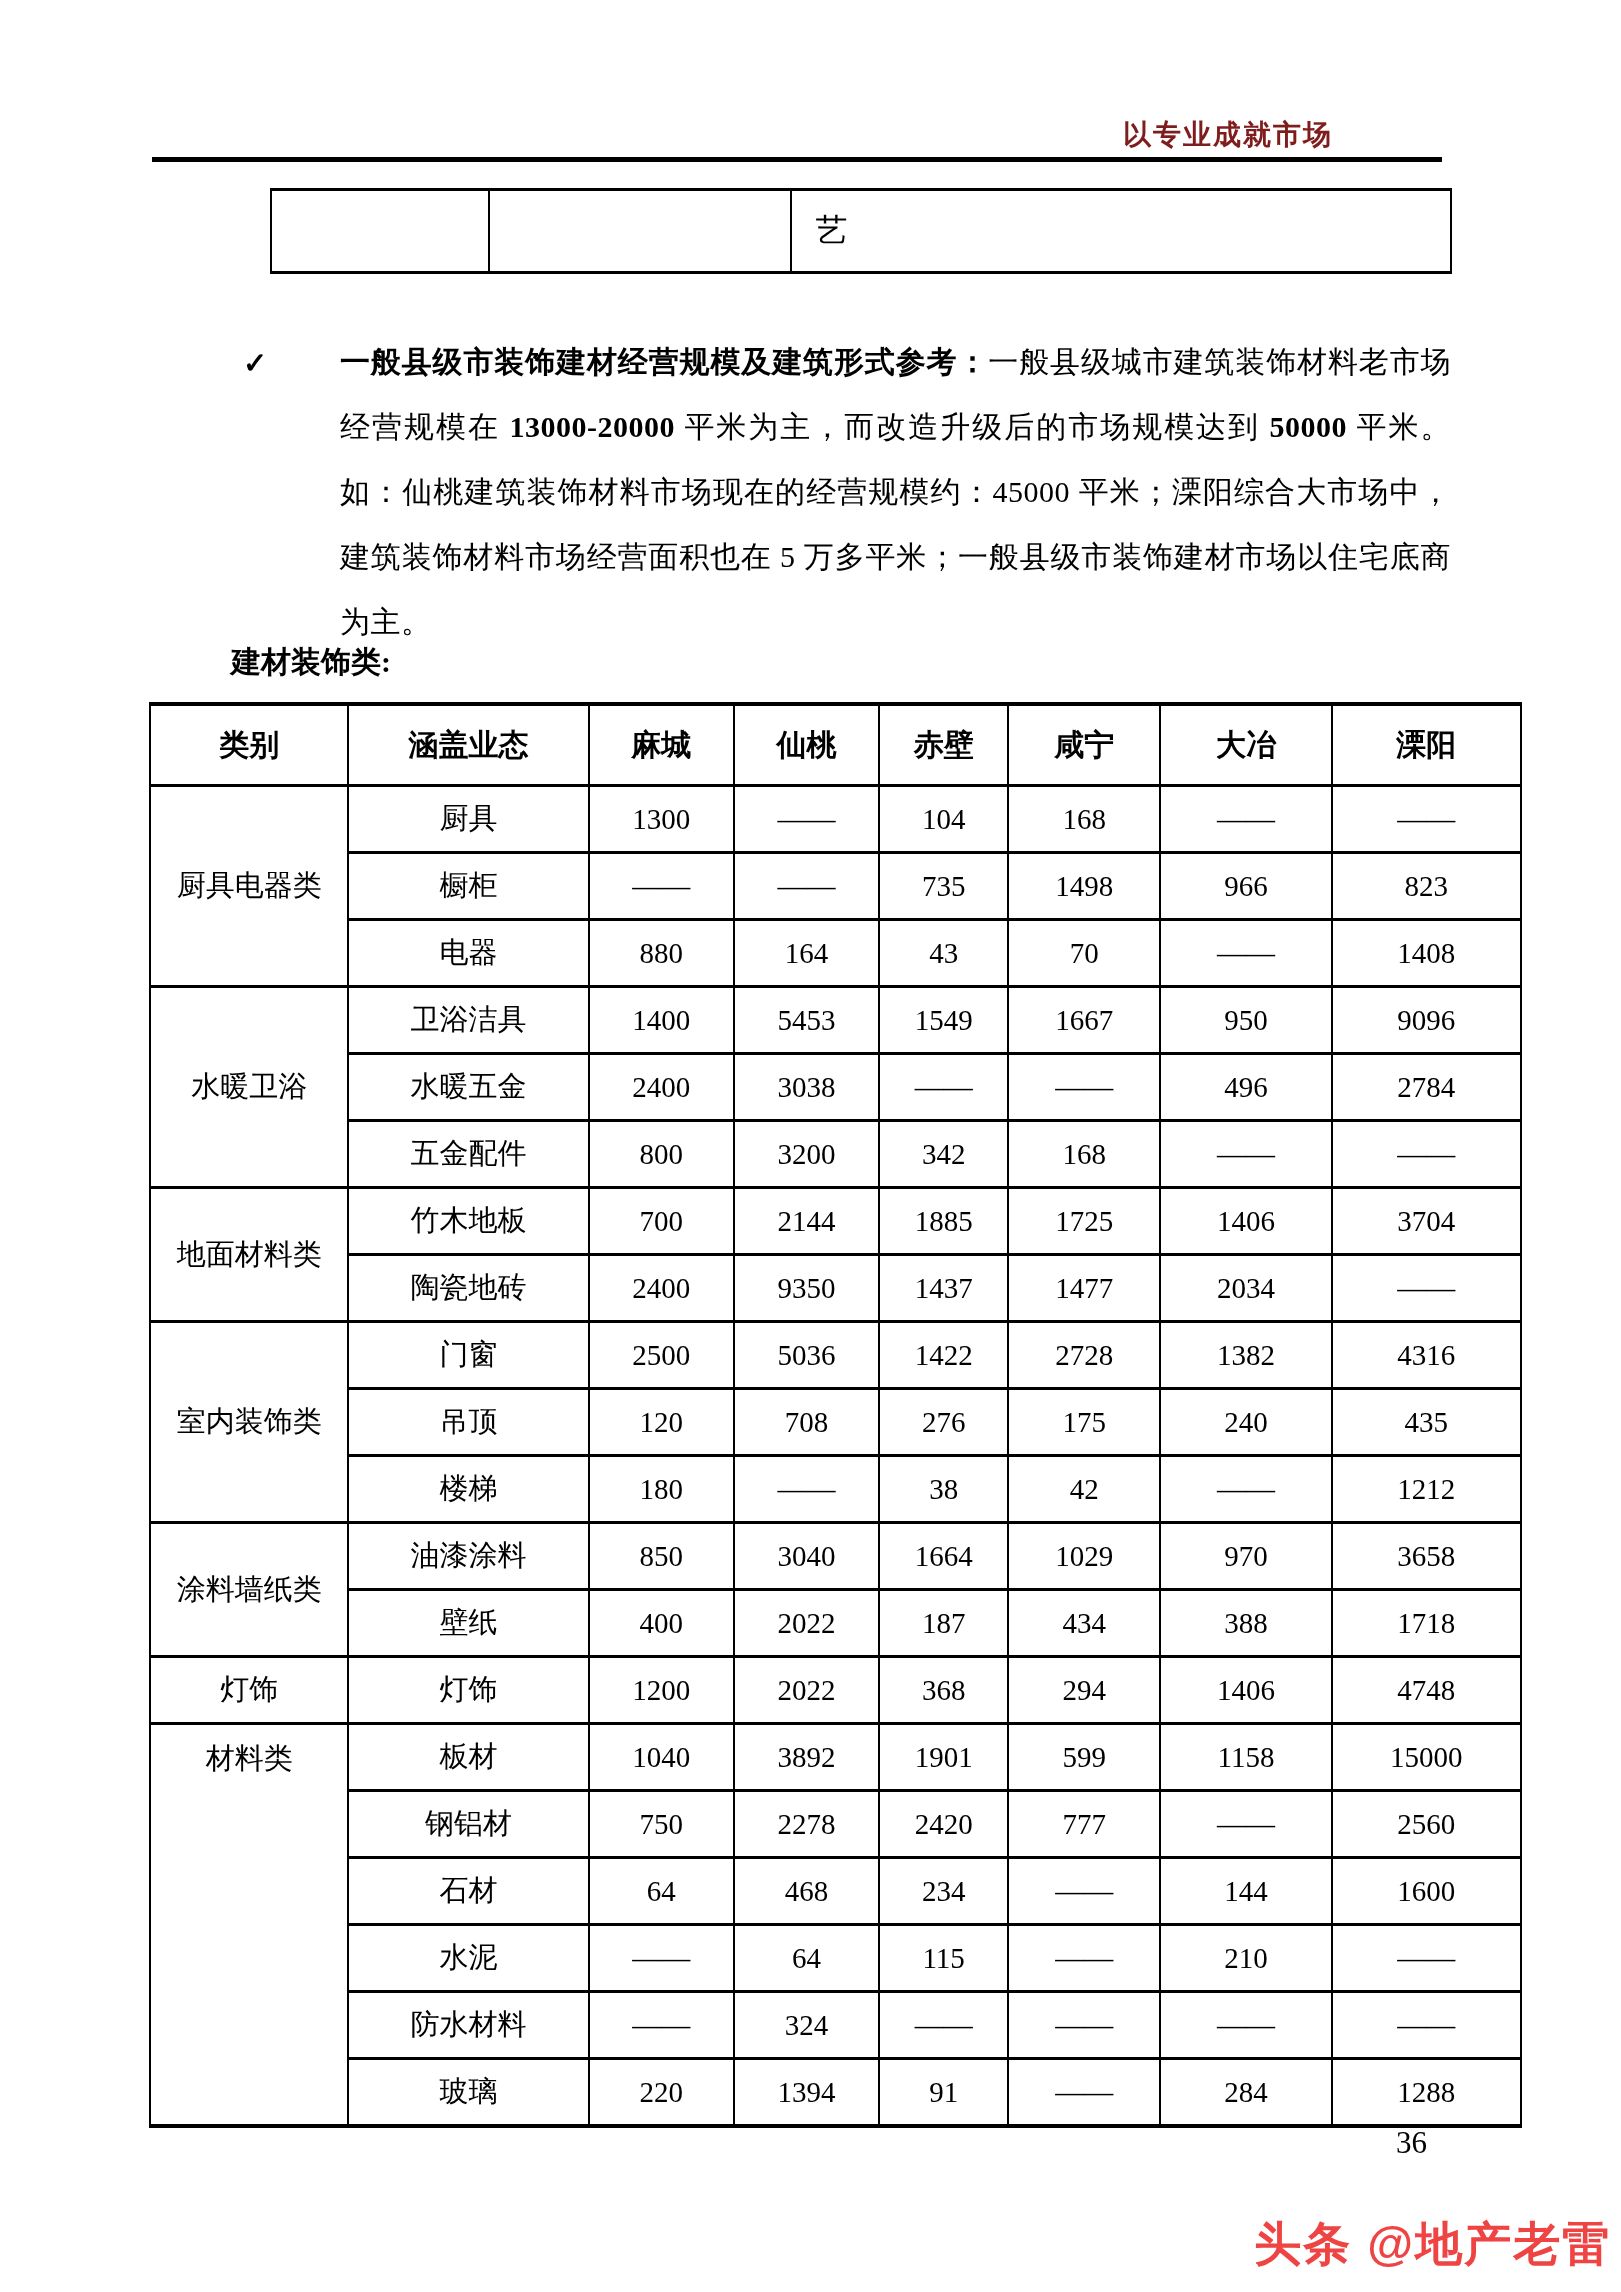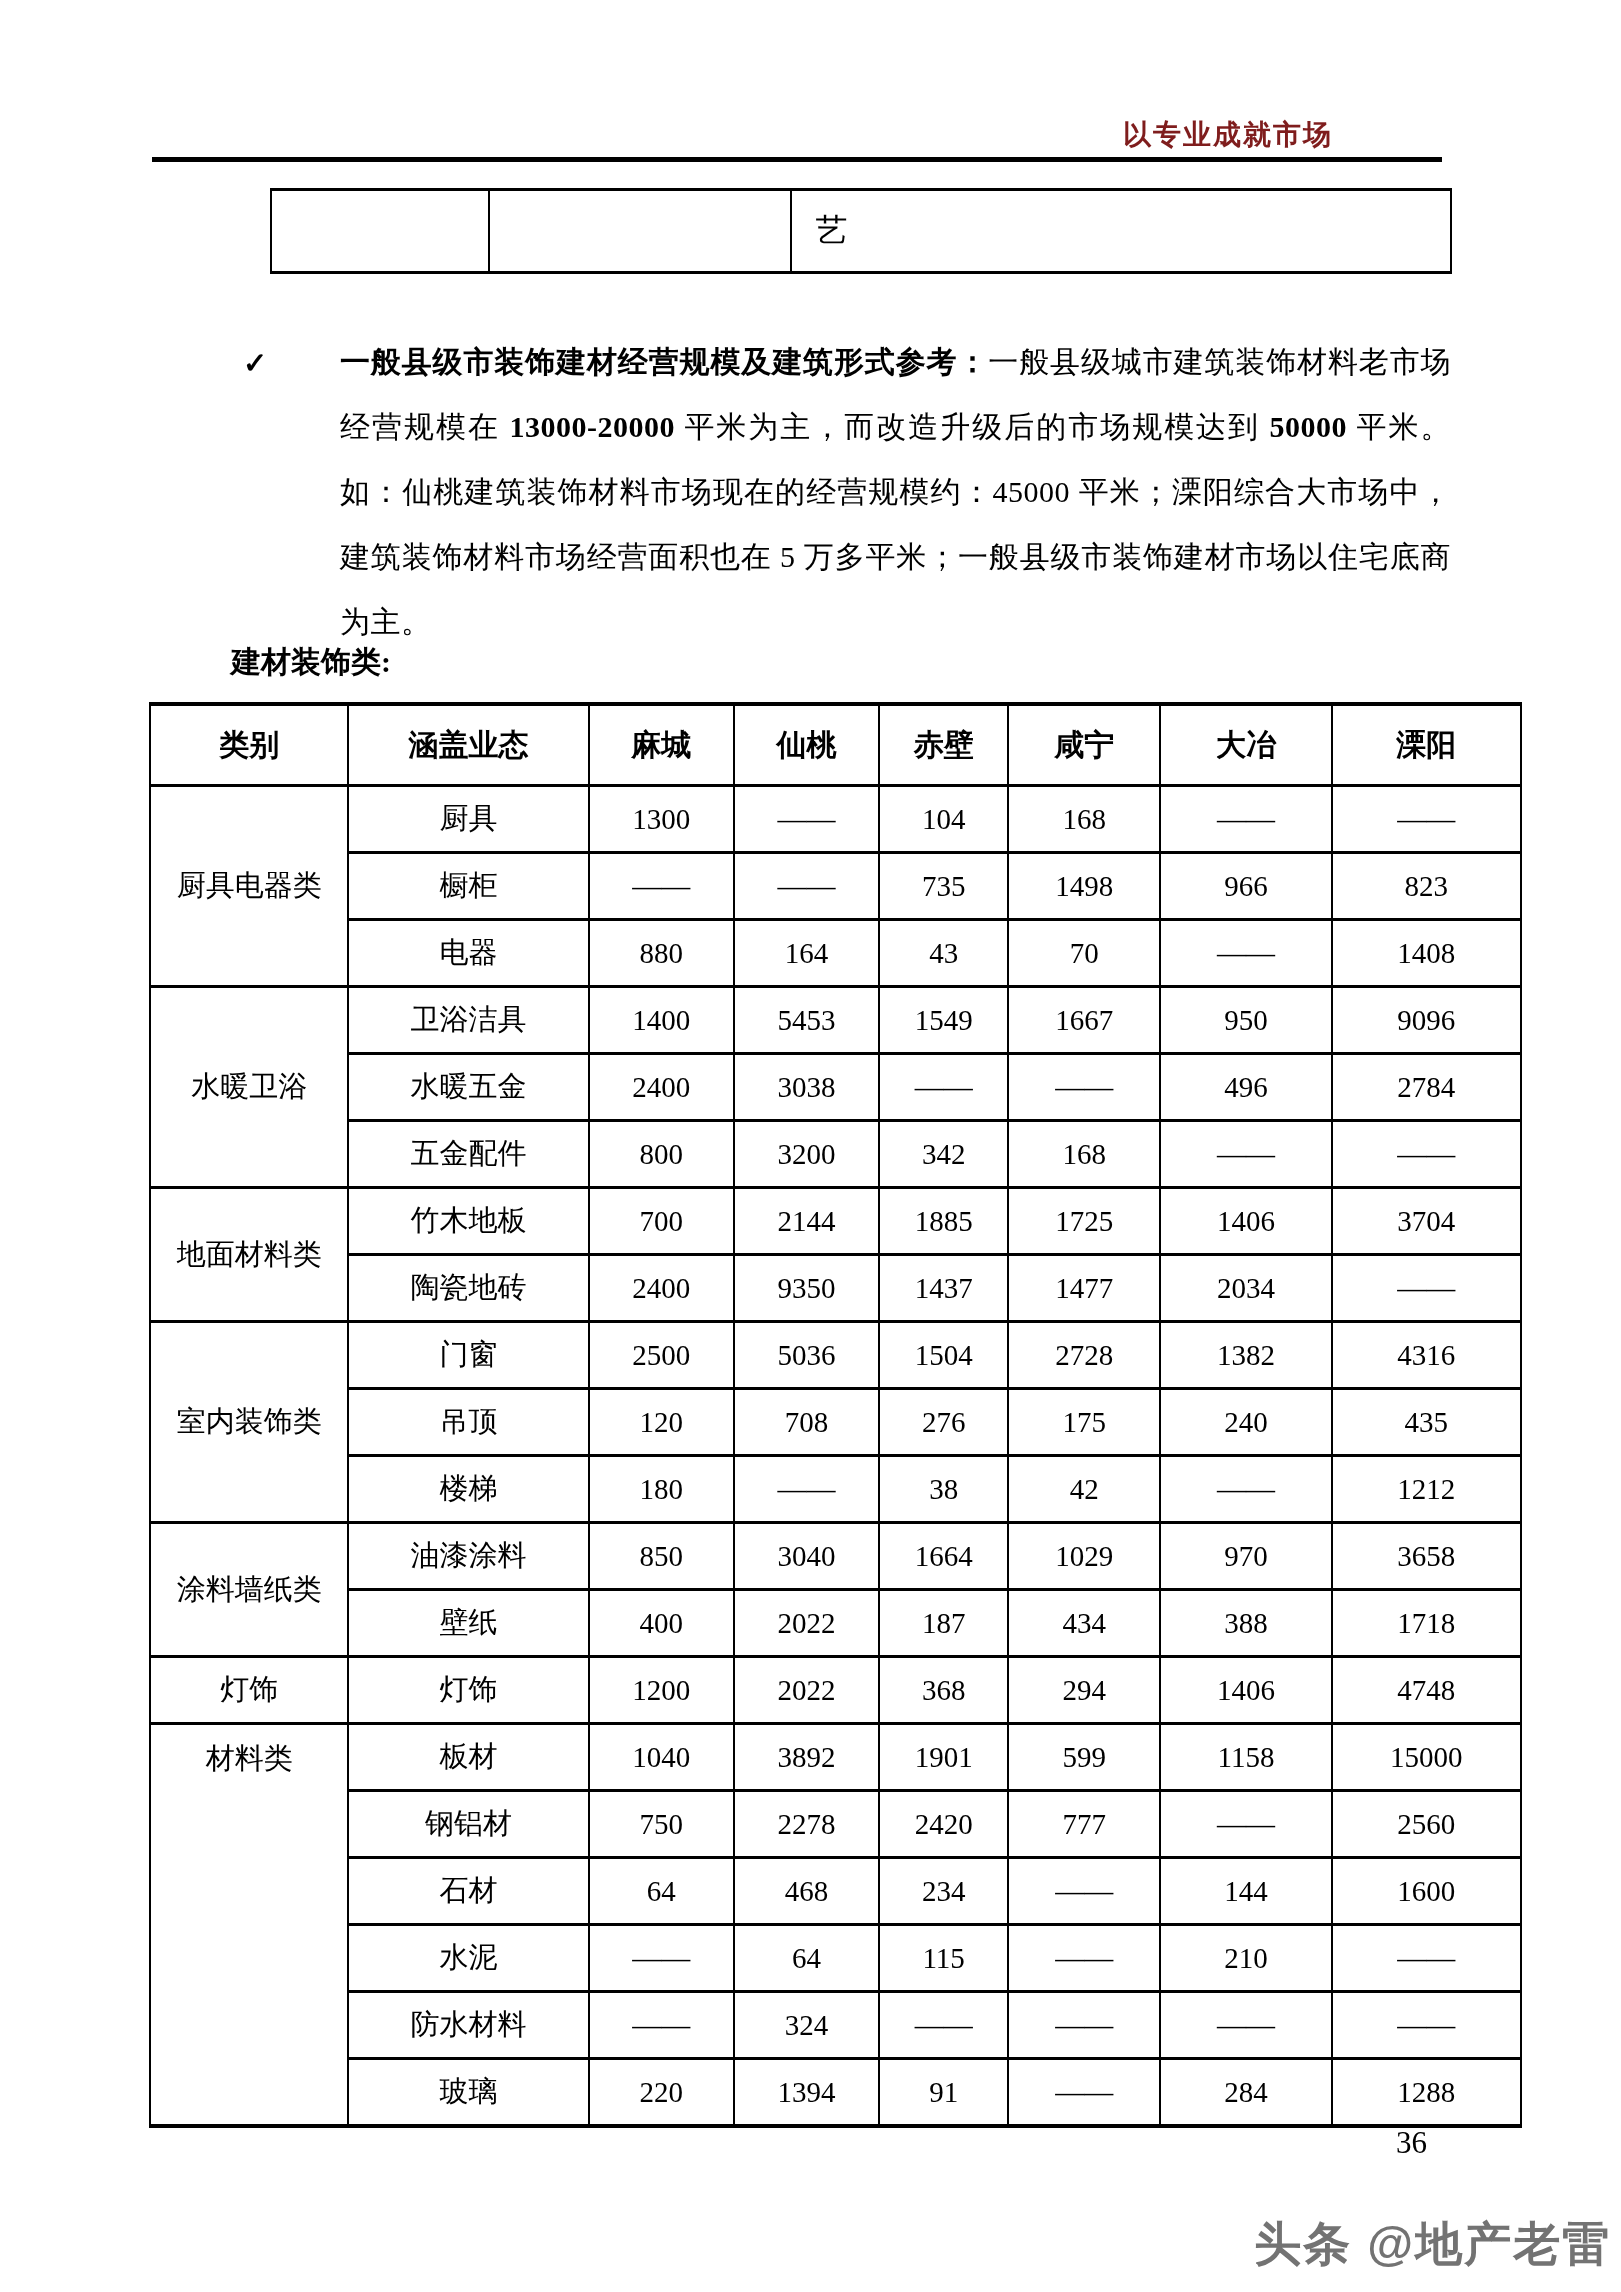--- a/index.html
+++ b/index.html
@@ -83,21 +83,21 @@
   .main-table td.cat-top { vertical-align:top; padding-top:13.7px; }
 
   
   .page-number {
     position:absolute; left:1396px; top:2125px;
     font-size:31px;
   }
   .watermark {
     position:absolute; right:9.8px; top:2213px;
     font-family:"Liberation Sans", sans-serif;
-    font-size:47px; font-weight:bold; color:#737373;
+    font-size:47px; font-weight:bold; color:#ef4444;
     letter-spacing:2px;
     text-shadow:2px 2px 0 #ffffff;
     white-space:nowrap;
   }
 </style>
 </head>
 <body>
 
 <div class="page">
 
@@ -223,21 +223,21 @@
           <td>1437</td>
           <td>1477</td>
           <td>2034</td>
           <td>——</td>
         </tr>
         <tr>
           <td rowspan="3">室内装饰类</td>
           <td>门窗</td>
           <td>2500</td>
           <td>5036</td>
-          <td>1504</td>
+          <td>1422</td>
           <td>2728</td>
           <td>1382</td>
           <td>4316</td>
         </tr>
         <tr>
           <td>吊顶</td>
           <td>120</td>
           <td>708</td>
           <td>276</td>
           <td>175</td>

